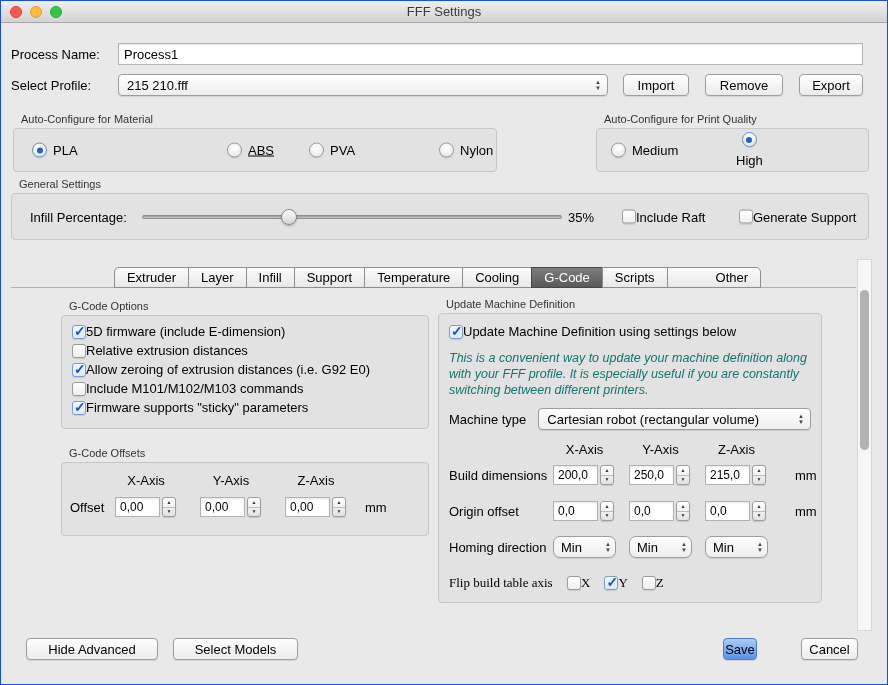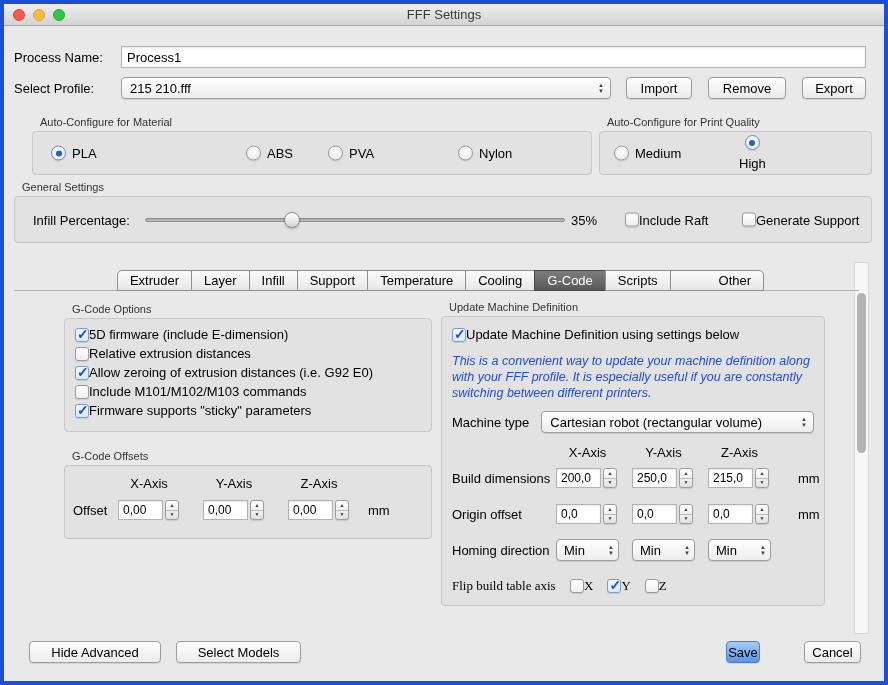--- a/index.html
+++ b/index.html
@@ -1,19 +1,19 @@
 <!DOCTYPE html>
 <html><head>
 <meta charset="utf-8">
 <style>
   * { margin:0; padding:0; box-sizing:border-box; }
   html,body { background:#bfbfbf; }
   body { font-family:"Liberation Sans", sans-serif; font-size:13px; color:#000; }
 
-  .window { position:relative; width:888px; height:685px; background:#e9e9e9; border:4px solid #1d4ed8; overflow:hidden; }
+  .window { position:relative; width:888px; height:685px; background:#e9e9e9; border:1px solid #1d4ed8; overflow:hidden; }
 
   
   .titlebar { position:absolute; top:0; left:0; right:0; height:22px; background:linear-gradient(#efefef,#d3d3d3); border-bottom:1px solid #a6a6a6; }
   .traffic { position:absolute; left:9px; top:5px; display:flex; gap:8px; }
   .light { width:12px; height:12px; border-radius:50%; }
   .light.red { background:#fc5753; border:1px solid #df3e38; }
   .light.yellow { background:#fdbc40; border:1px solid #de9f34; }
   .light.green { background:#33c748; border:1px solid #27aa35; }
   .win-title { position:absolute; inset:0; display:flex; align-items:center; justify-content:center; font-size:13px; color:#3a3a3a; }
 
@@ -87,32 +87,32 @@
   
   .spinner { display:flex; align-items:center; }
   .spin-field { width:45px; height:20px; background:#fff; border:1px solid #b2b2b2; box-shadow:inset 0 1px 2px rgba(0,0,0,.10); display:flex; align-items:center; padding:0 4px; font-size:12px; }
   .stepper { width:14px; height:20px; margin-left:2px; display:flex; flex-direction:column; border:1px solid #9d9d9d; border-radius:3px; background:linear-gradient(#ffffff,#e2e2e2); box-shadow:0 1px 1px rgba(0,0,0,.12); overflow:hidden; }
   .step { flex:1; display:flex; align-items:center; justify-content:center; color:#333; font-size:5px; line-height:1; }
   .step.up { border-bottom:1px solid #bcbcbc; }
 
   
   .md-box { height:290px; }
   .md-enable { position:absolute; top:10px; left:10px; }
-  .md-desc { position:absolute; top:36px; left:10px; right:12px; font-style:italic; font-size:12.5px; line-height:16px; color:#1d4ed8; }
+  .md-desc { position:absolute; top:36px; left:10px; right:12px; font-style:italic; font-size:12.5px; line-height:16px; color:#0f766e; }
   .md-type { position:absolute; top:94px; left:10px; right:10px; display:flex; align-items:center; }
   .md-type-label { margin-right:12px; flex:none; }
   .md-type .popup { flex:1; }
   .md-headers { position:absolute; top:128px; left:114px; display:flex; }
   .md-col { width:63px; margin-right:13px; text-align:center; flex:none; }
   .md-row { position:absolute; left:10px; display:flex; align-items:center; height:22px; }
   .md-row.build { top:150px; } .md-row.origin { top:186px; } .md-row.homing { top:222px; } .md-row.flip { top:258px;font-family:Liberation Serif, serif; }
   .md-label { width:104px; flex:none; }
   .md-cell { width:63px; margin-right:13px; flex:none; display:flex; }
   .unit { margin-left:14px; }
-  .popup-min { width:63px; margin-right:13px; padding:0 4px 0 7px; flex:none; }
+  .popup-min { width:63px; margin-right:13px; padding:0 4px 0 7px; flex:none;border-radius:7px; }
   .flip-label { width:118px; flex:none; }
   .flip-item { margin-right:14px; }
 
   
   .footer-btn { position:absolute; top:637px; }
   .btn-hide-advanced { left:25px; width:132px; }
   .btn-select-models { left:172px; width:125px; }
   .btn-save { left:722px; width:34px; background:linear-gradient(#a9cdf5,#5а93e8); }
   .btn-save { background:linear-gradient(#a9cdf5,#5993e8); border-color:#4a7fc4; }
   .btn-cancel { left:800px; width:57px; }
@@ -143,28 +143,28 @@
       <span class="popup-arrows">
         <span>▲</span>
           <span>▼</span>
       </span>
     </div>
     <div class="btn btn-import">Import</div>
     <div class="btn btn-remove">Remove</div>
     <div class="btn btn-export">Export</div>
   </div>
 
-  <div class="group" style="left:28px; top:112px; width:560px;">
+  <div class="group" style="left:12px; top:112px; width:484px;">
     <div class="group-title">Auto-Configure for Material</div>
     <div class="group-box" style="height:44px;">
       <div class="radio-row" style="left:18px;">
         <span class="radio selected"></span>
         <span>PLA</span>
       </div>
-      <div class="radio-row" style="left:213px;">
+      <div class="radio-row" style="left:213px;text-decoration:underline;">
         <span class="radio"></span>
         <span>ABS</span>
       </div>
       <div class="radio-row" style="left:295px;">
         <span class="radio"></span>
         <span>PVA</span>
       </div>
       <div class="radio-row" style="left:425px;">
         <span class="radio"></span>
         <span>Nylon</span>

